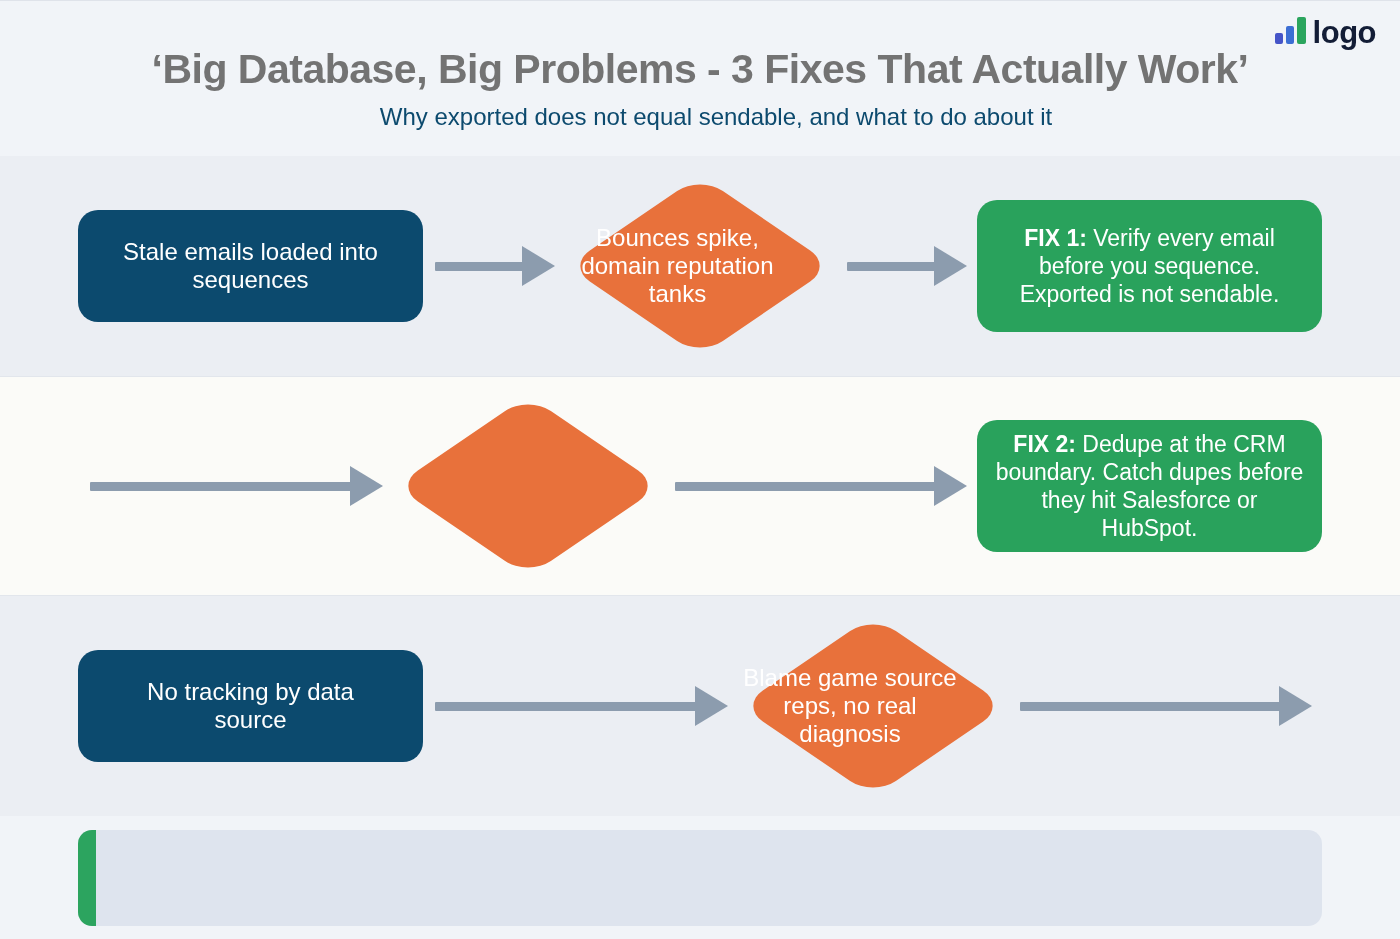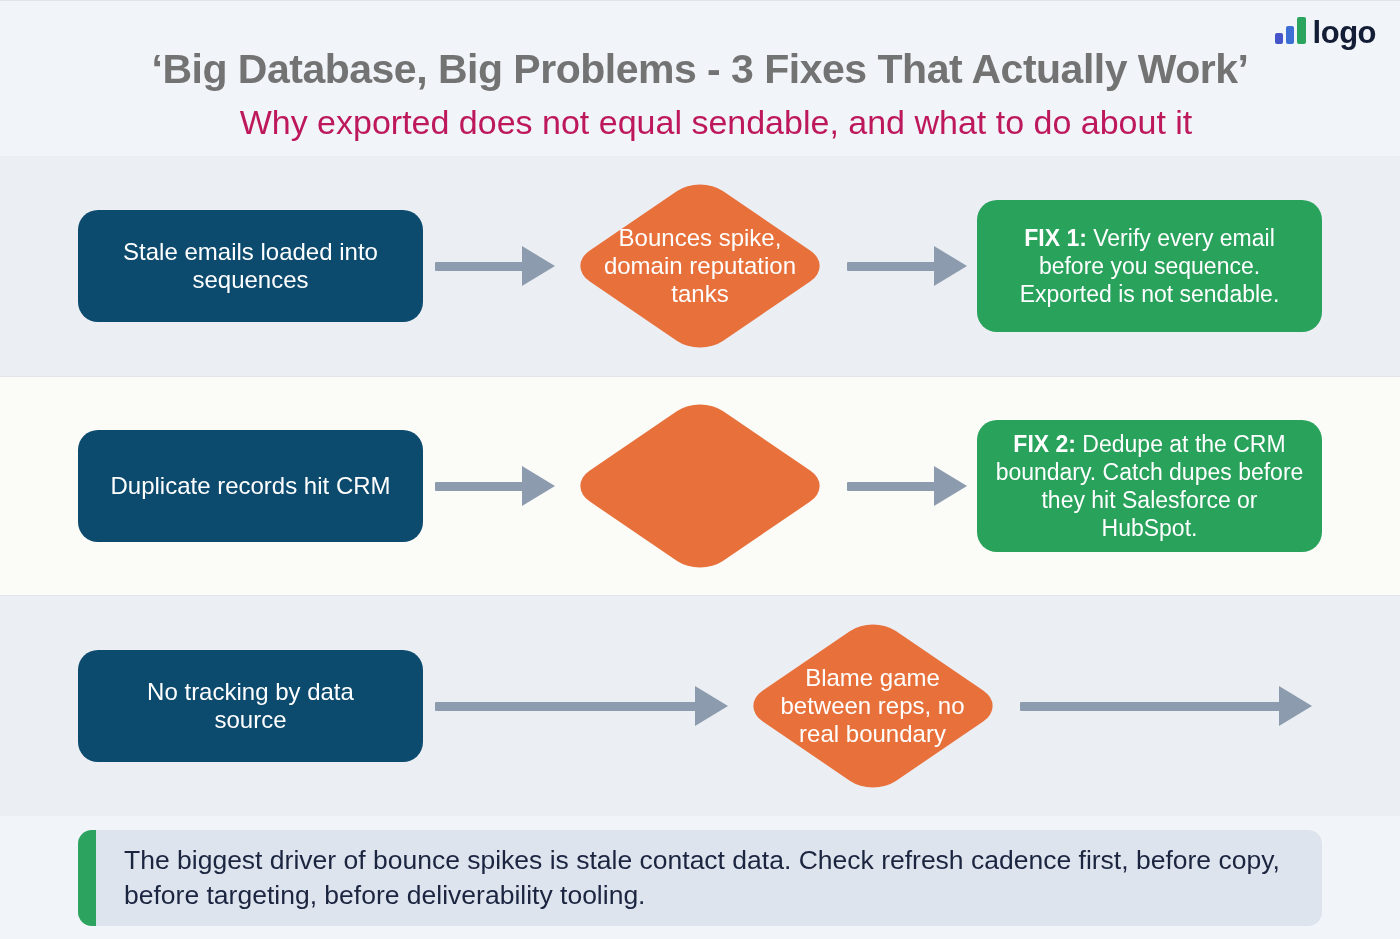--- a/index.html
+++ b/index.html
@@ -45,23 +45,23 @@
   .title {
     margin: 0;
     font-size: 41px;
     font-weight: 700;
     color: #737373;
     letter-spacing: -0.5px;
     line-height: 1.05;
   }
   .subtitle {
     margin: 13px 0 0 0;
-    font-size: 34px;
+    font-size: 24px;
     font-weight: 400;
-    color: #be185d;
+    color: #0c4a6e;
     line-height: 1.1;
     padding-left: 32px;
   }
 
   
   .row {
     height: 220px;
     display: flex;
     align-items: center;
     padding: 0 78px;
@@ -131,21 +131,20 @@
     border-bottom: 20px solid transparent;
   }
 
   .diamond-wrap {
     position: relative;
     flex: 0 0 270px;
     width: 270px;
     height: 186px;
     display: flex;
     align-items: center;
-    justify-content: center;
   }
   .diamond-shape {
     position: absolute;
     left: 50%;
     top: 50%;
     width: 128px;
     height: 128px;
     margin: -64px 0 0 -64px;
     background: #E8713B;
     border-radius: 22px;
@@ -225,23 +224,20 @@
     <div class="arrow">
       <i class="shaft"></i>
         <i class="head"></i>
     </div>
     <div class="fix-box">
       <span><b>FIX 1:</b> <span>Verify every email before you sequence. Exported is not sendable.</span></span>
     </div>
   </div>
 
   <div class="row band-white">
-    <div class="problem-box">
-      <span>Duplicate records hit CRM</span>
-    </div>
     <div class="arrow">
       <i class="shaft"></i>
         <i class="head"></i>
     </div>
     <div class="diamond-wrap">
       <i class="diamond-shape"></i>
     </div>
     <div class="arrow">
       <i class="shaft"></i>
         <i class="head"></i>
@@ -254,28 +250,27 @@
   <div class="row band-gray">
     <div class="problem-box">
       <span>No tracking by data source</span>
     </div>
     <div class="arrow">
       <i class="shaft"></i>
         <i class="head"></i>
     </div>
     <div class="diamond-wrap">
       <i class="diamond-shape"></i>
-      <span class="diamond-label">Blame game between reps, no real boundary</span>
+      <span class="diamond-label">Blame game source reps, no real diagnosis</span>
     </div>
     <div class="arrow">
       <i class="shaft"></i>
         <i class="head"></i>
     </div>
   </div>
 
   <div class="footer">
     <div class="callout">
       <i class="callout-bar"></i>
-      <p class="callout-text">The biggest driver of bounce spikes is stale contact data. Check refresh cadence first, before copy, before targeting, before deliverability tooling.</p>
     </div>
   </div>
 
 </div>
 
 </body></html>

